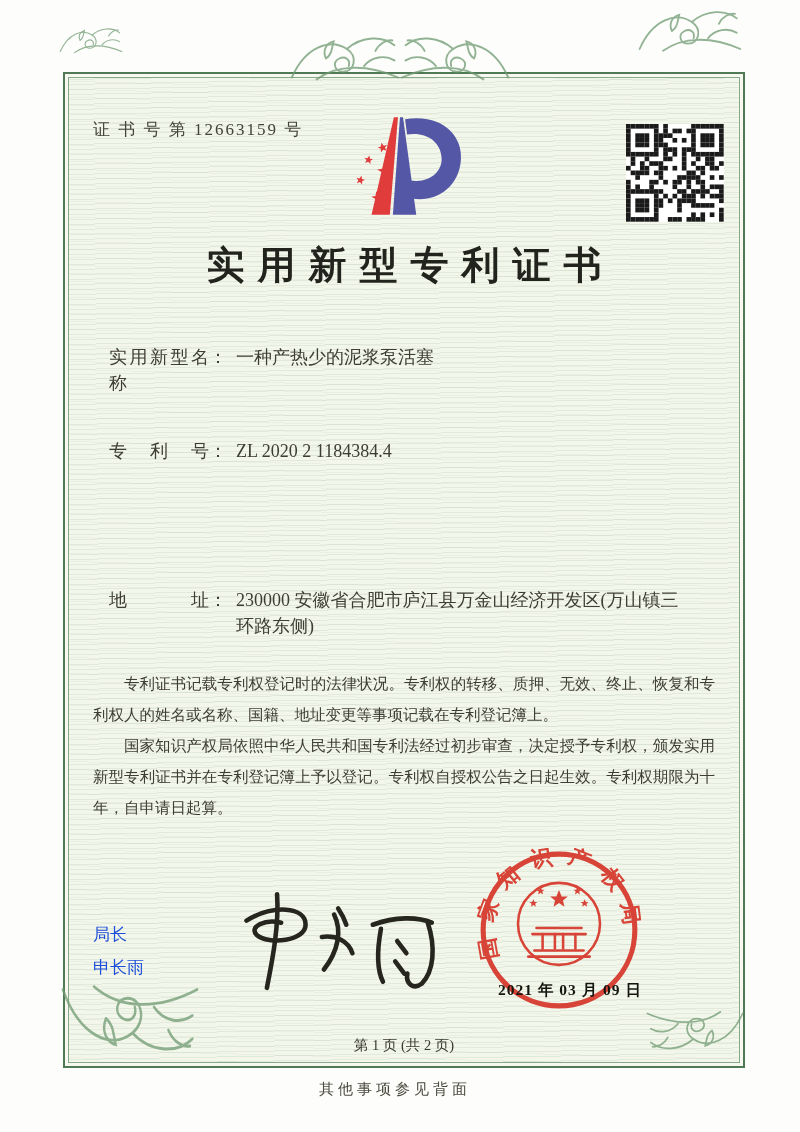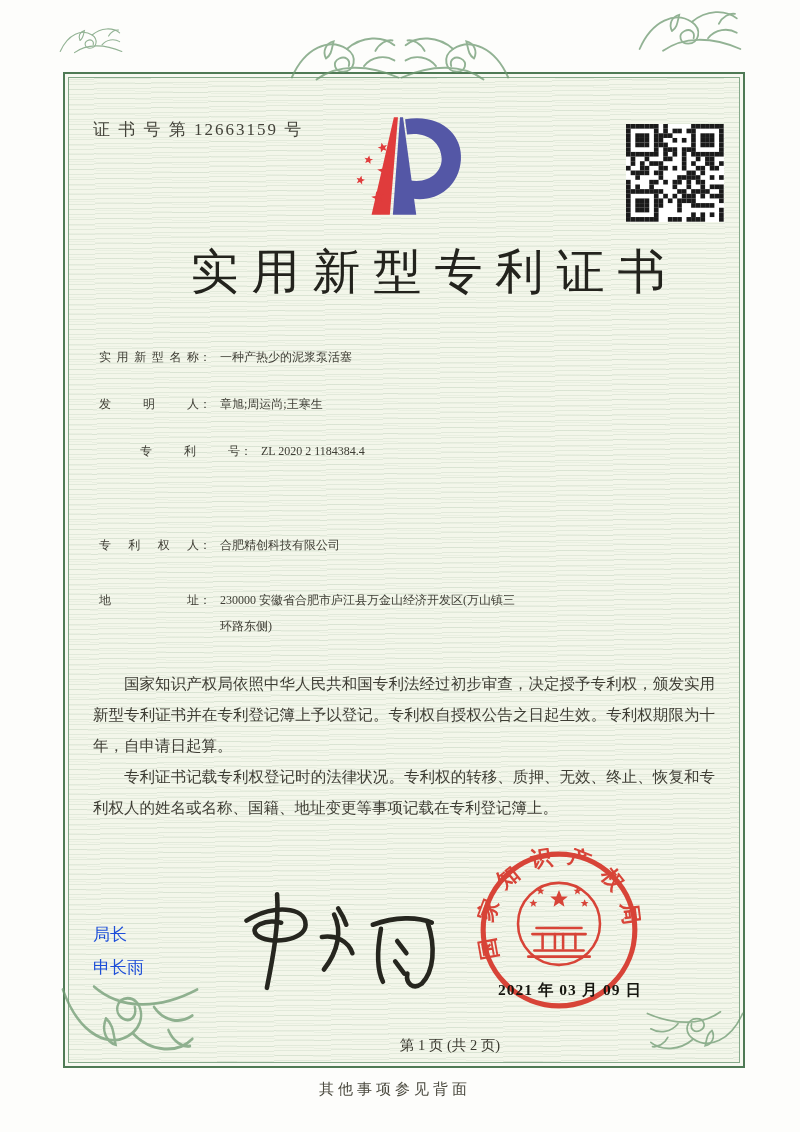--- a/index.html
+++ b/index.html
@@ -13,51 +13,51 @@
     box-sizing:border-box;
     border:2px solid #4f7a55;
     box-shadow:inset 0 0 0 3px #f7f9f1, inset 0 0 0 4px #85a98a;
     background-color:#f3f6ea;
     background-image:
       repeating-linear-gradient(179deg, rgba(120,158,122,0.14) 0px, rgba(120,158,122,0.14) 1px, rgba(0,0,0,0) 1px, rgba(0,0,0,0) 5px),
       repeating-linear-gradient(1.5deg, rgba(120,158,122,0.08) 0px, rgba(120,158,122,0.08) 1px, rgba(0,0,0,0) 1px, rgba(0,0,0,0) 8px);
     z-index:1;
   }
   .deco{position:absolute;left:0;top:0;width:800px;height:1132px;z-index:2;pointer-events:none;}
-  .content{position:absolute;left:63px;top:72px;width:682px;height:996px;z-index:3;color:#3e3d34;padding-left:48px;}
+  .content{position:absolute;left:63px;top:72px;width:682px;height:996px;z-index:3;color:#3e3d34;}
 
   .cert-no{position:absolute;left:30px;top:46px;font-size:17px;letter-spacing:2px;color:#44433a;}
   .logo{position:absolute;left:272px;top:34px;width:132px;height:124px;}
   .qr{position:absolute;left:563px;top:52px;width:98px;height:98px;}
   .title{
     position:absolute;left:0;top:168px;width:100%;margin:0;text-align:center;
-    font-size:48px;font-weight:400;letter-spacing:13px;text-indent:13px;color:#23231d;
+    font-size:38px;font-weight:700;letter-spacing:13px;text-indent:13px;color:#23231d;
   }
 
-  .field-row{position:absolute;left:36px;width:622px;font-size:12px;line-height:26px;}
+  .field-row{position:absolute;left:46px;width:622px;font-size:18px;line-height:26px;}
   .flabel{display:inline-block;width:100px;text-align:justify;text-align-last:justify;vertical-align:top;}
   .flabel.natural{width:auto;text-align:left;text-align-last:auto;}
   .fcolon{vertical-align:top;margin-right:9px;}
   .fvalue{display:inline-block;vertical-align:top;white-space:pre-line;max-width:480px;}
-  .row1{top:272px;} .row2{top:319px;} .row3{top:366px;margin-left:41px;} .row4{top:413px;}
+  .row1{top:272px;} .row2{top:319px;} .row3{top:366px;} .row4{top:413px;}
   .row5{top:460px;} .row6{top:507px;margin-top:8px;} .row7{top:560px;}
   .pair2{position:absolute;left:332px;top:0;white-space:nowrap;}
 
   .paras{position:absolute;left:30px;top:596px;width:622px;}
   .paras p{margin:0;font-size:15.5px;line-height:31px;text-align:justify;text-indent:2em;color:#3e3d34;}
 
   .signer{position:absolute;left:30px;top:846px;font-family:"Liberation Sans","DejaVu Sans",sans-serif;
           font-size:17px;color:#1d4ed8;line-height:33px;}
   .signature{position:absolute;left:148px;top:812px;width:236px;height:112px;}
 
   .seal{position:absolute;left:414px;top:776px;width:164px;height:164px;opacity:0.93;}
   .seal-date{position:absolute;left:418px;top:908px;width:178px;text-align:center;
              font-size:15.5px;font-weight:700;letter-spacing:1px;color:#15150f;}
 
-  .page-info{position:absolute;left:0;top:964px;width:100%;text-align:center;font-size:14.5px;color:#3a392f;margin-left:22px;}
+  .page-info{position:absolute;left:0;top:964px;width:100%;text-align:center;font-size:14.5px;color:#3a392f;}
   .back-note{position:absolute;left:0;top:1080px;width:790px;text-align:center;z-index:3;
              font-size:15px;letter-spacing:4px;color:#4a493e;}
 </style>
 </head>
 <body>
 
 <div class="page">
 
   <div class="cert"></div>
 
@@ -332,37 +332,31 @@
           <rect x="75.2" y="94.0" width="4.7" height="4.7"></rect>
           <rect x="94.0" y="94.0" width="4.7" height="4.7"></rect>
         </g>
     </svg>
 
     <h1 class="title">实用新型专利证书</h1>
 
     <div class="field-row row1">
       <span class="flabel">实用新型名称</span><span class="fcolon">：</span><span class="fvalue">一种产热少的泥浆泵活塞</span>
     </div>
-    <div class="field-row row2">
-      <span class="flabel">发明人</span><span class="fcolon">：</span><span class="fvalue">章旭;周运尚;王寒生</span>
-    </div>
     <div class="field-row row3">
       <span class="flabel">专利号</span><span class="fcolon">：</span><span class="fvalue">ZL 2020 2 1184384.4</span>
-    </div>
-    <div class="field-row row5">
-      <span class="flabel">专利权人</span><span class="fcolon">：</span><span class="fvalue">合肥精创科技有限公司</span>
     </div>
     <div class="field-row row6">
       <span class="flabel">地址</span><span class="fcolon">：</span><span class="fvalue">230000 安徽省合肥市庐江县万金山经济开发区(万山镇三
 环路东侧)</span>
     </div>
 
     <div class="paras">
+      <p>专利证书记载专利权登记时的法律状况。专利权的转移、质押、无效、终止、恢复和专利权人的姓名或名称、国籍、地址变更等事项记载在专利登记簿上。</p>
       <p>国家知识产权局依照中华人民共和国专利法经过初步审查，决定授予专利权，颁发实用新型专利证书并在专利登记簿上予以登记。专利权自授权公告之日起生效。专利权期限为十年，自申请日起算。</p>
-      <p>专利证书记载专利权登记时的法律状况。专利权的转移、质押、无效、终止、恢复和专利权人的姓名或名称、国籍、地址变更等事项记载在专利登记簿上。</p>
     </div>
 
     <div class="signer">
       <div>局长</div>
       <div>申长雨</div>
     </div>
 
     <svg class="signature" viewBox="0 0 230 110">
       <g fill="none" stroke="#26261f" stroke-width="4.5" stroke-linecap="round">
         <path d="M34,36 C60,20 92,22 92,40 C92,56 56,60 44,50 C36,42 52,34 68,38"></path>

